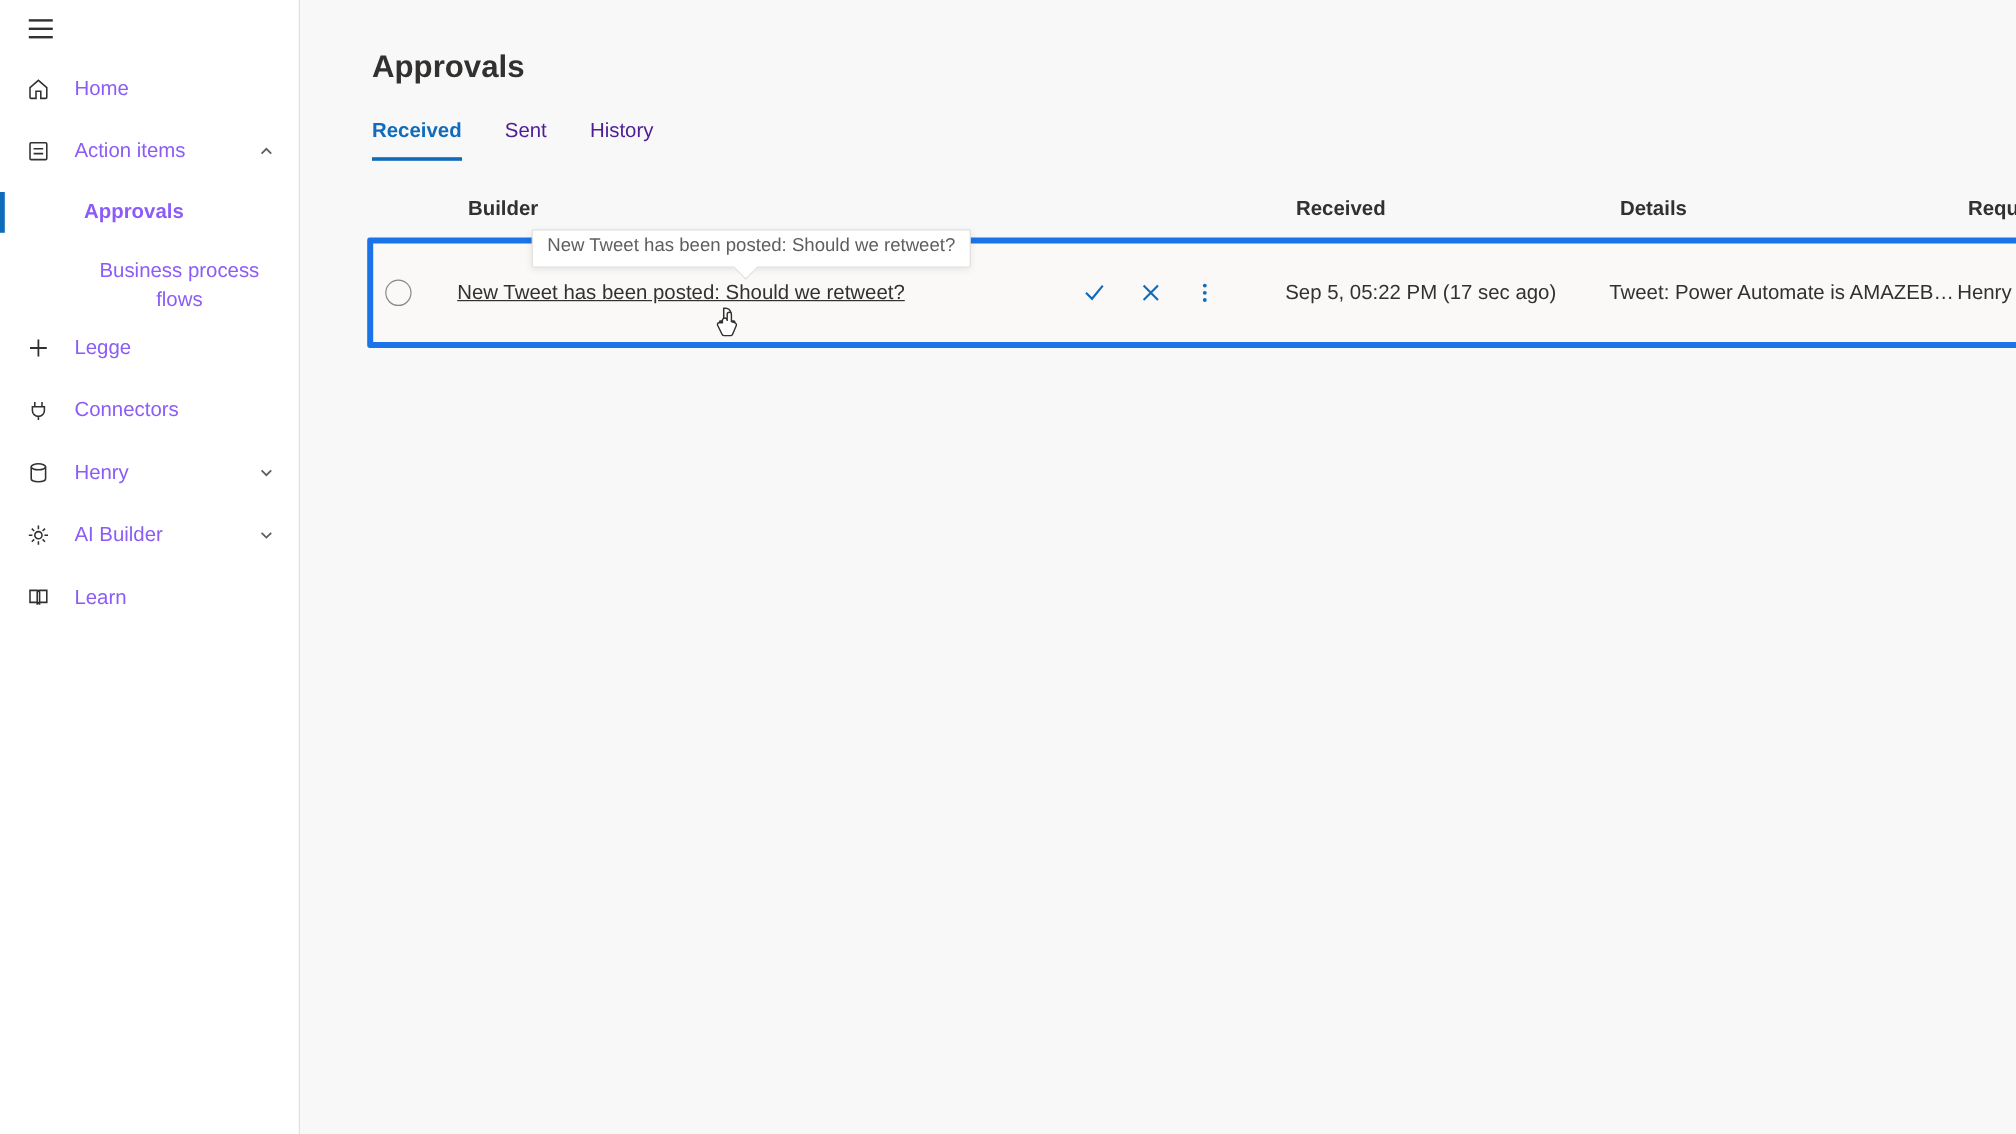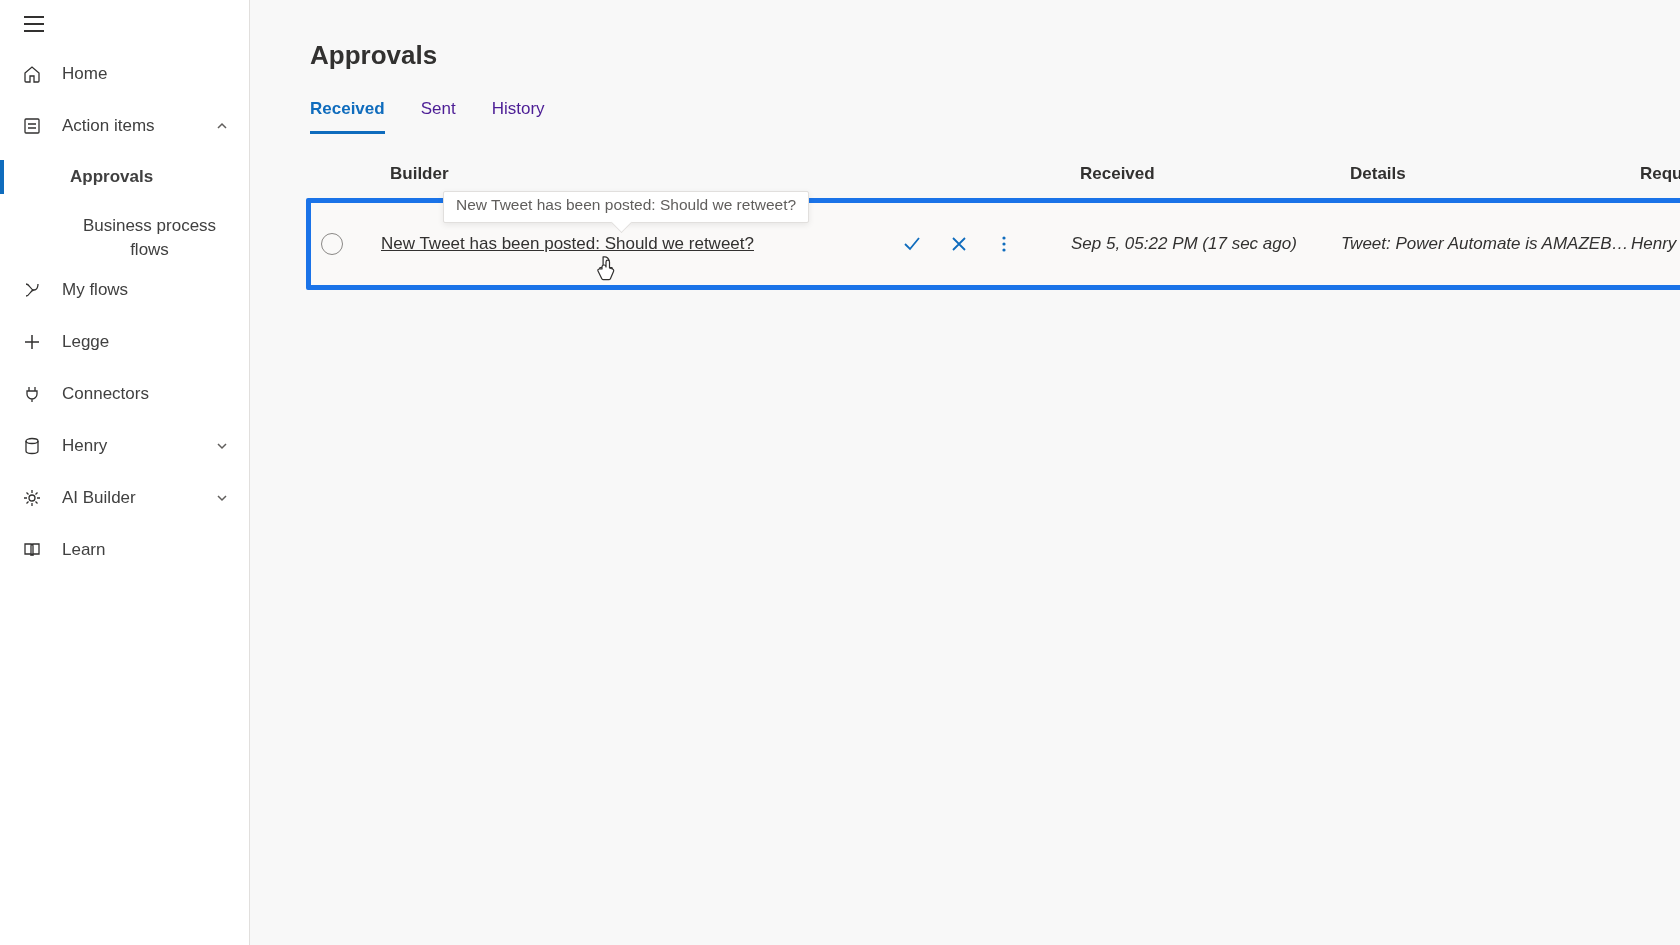--- a/index.html
+++ b/index.html
@@ -26,21 +26,21 @@
     width: 20px; height: 16px;
     display: flex; flex-direction: column; justify-content: space-between;
     cursor: pointer;
   }
   .hamburger span { display:block; height:2px; background:#323130; }
   .nav-item {
     display: flex; align-items: center;
     height: 52px;
     padding: 0 20px 0 20px;
     cursor: pointer;
-    color: #404040;
+    color: #8b5cf6;
     font-size: 17px;
     position: relative;
   }
   .nav-item .icon {
     width: 24px; display:flex; align-items:center; justify-content:center;
     margin-right: 18px;
     color:#323130;
   }
   .nav-item.sub {
     padding-left: 70px;
@@ -149,21 +149,21 @@
   }
 
   
   .cursor-pointer {
     position:absolute;
     left: 284px;
     top: 52px;
     z-index:10;
     pointer-events:none;
   }
-  .details-cell, .req-cell, .received-cell { white-space:nowrap; overflow:hidden; text-overflow:ellipsis;font-style:italic; }
+  .details-cell, .req-cell, .received-cell { white-space:nowrap; overflow:hidden; text-overflow:ellipsis; }
   svg { display:block; }
 </style>
 </head>
 <body>
 
 <div class="sidebar">
   <div class="hamburger-wrap">
     <div class="hamburger">
       <span></span>
         <span></span>
@@ -196,28 +196,20 @@
   </div>
 
   <div class="nav-item sub active">
     <span>Approvals</span>
   </div>
 
   <div class="nav-item sub2">
     <span style="line-height:1.4">Business process flows</span>
   </div>
 
-  <div class="nav-item">
-    <span class="icon">
-      <svg width="20" height="20" viewBox="0 0 20 20" fill="none" stroke="#323130" stroke-width="1.3">
-          <path d="M4 4c4 0 4 6 8 6s4-6 4-6M4 16c4 0 4-6 8-6"></path>
-        </svg>
-    </span>
-    <span>My flows</span>
-  </div>
 
   <div class="nav-item">
     <span class="icon">
       <svg width="20" height="20" viewBox="0 0 20 20" fill="none" stroke="#323130" stroke-width="1.5">
           <path d="M10 3v14M3 10h14"></path>
         </svg>
     </span>
     <span>Legge</span>
   </div>
 

